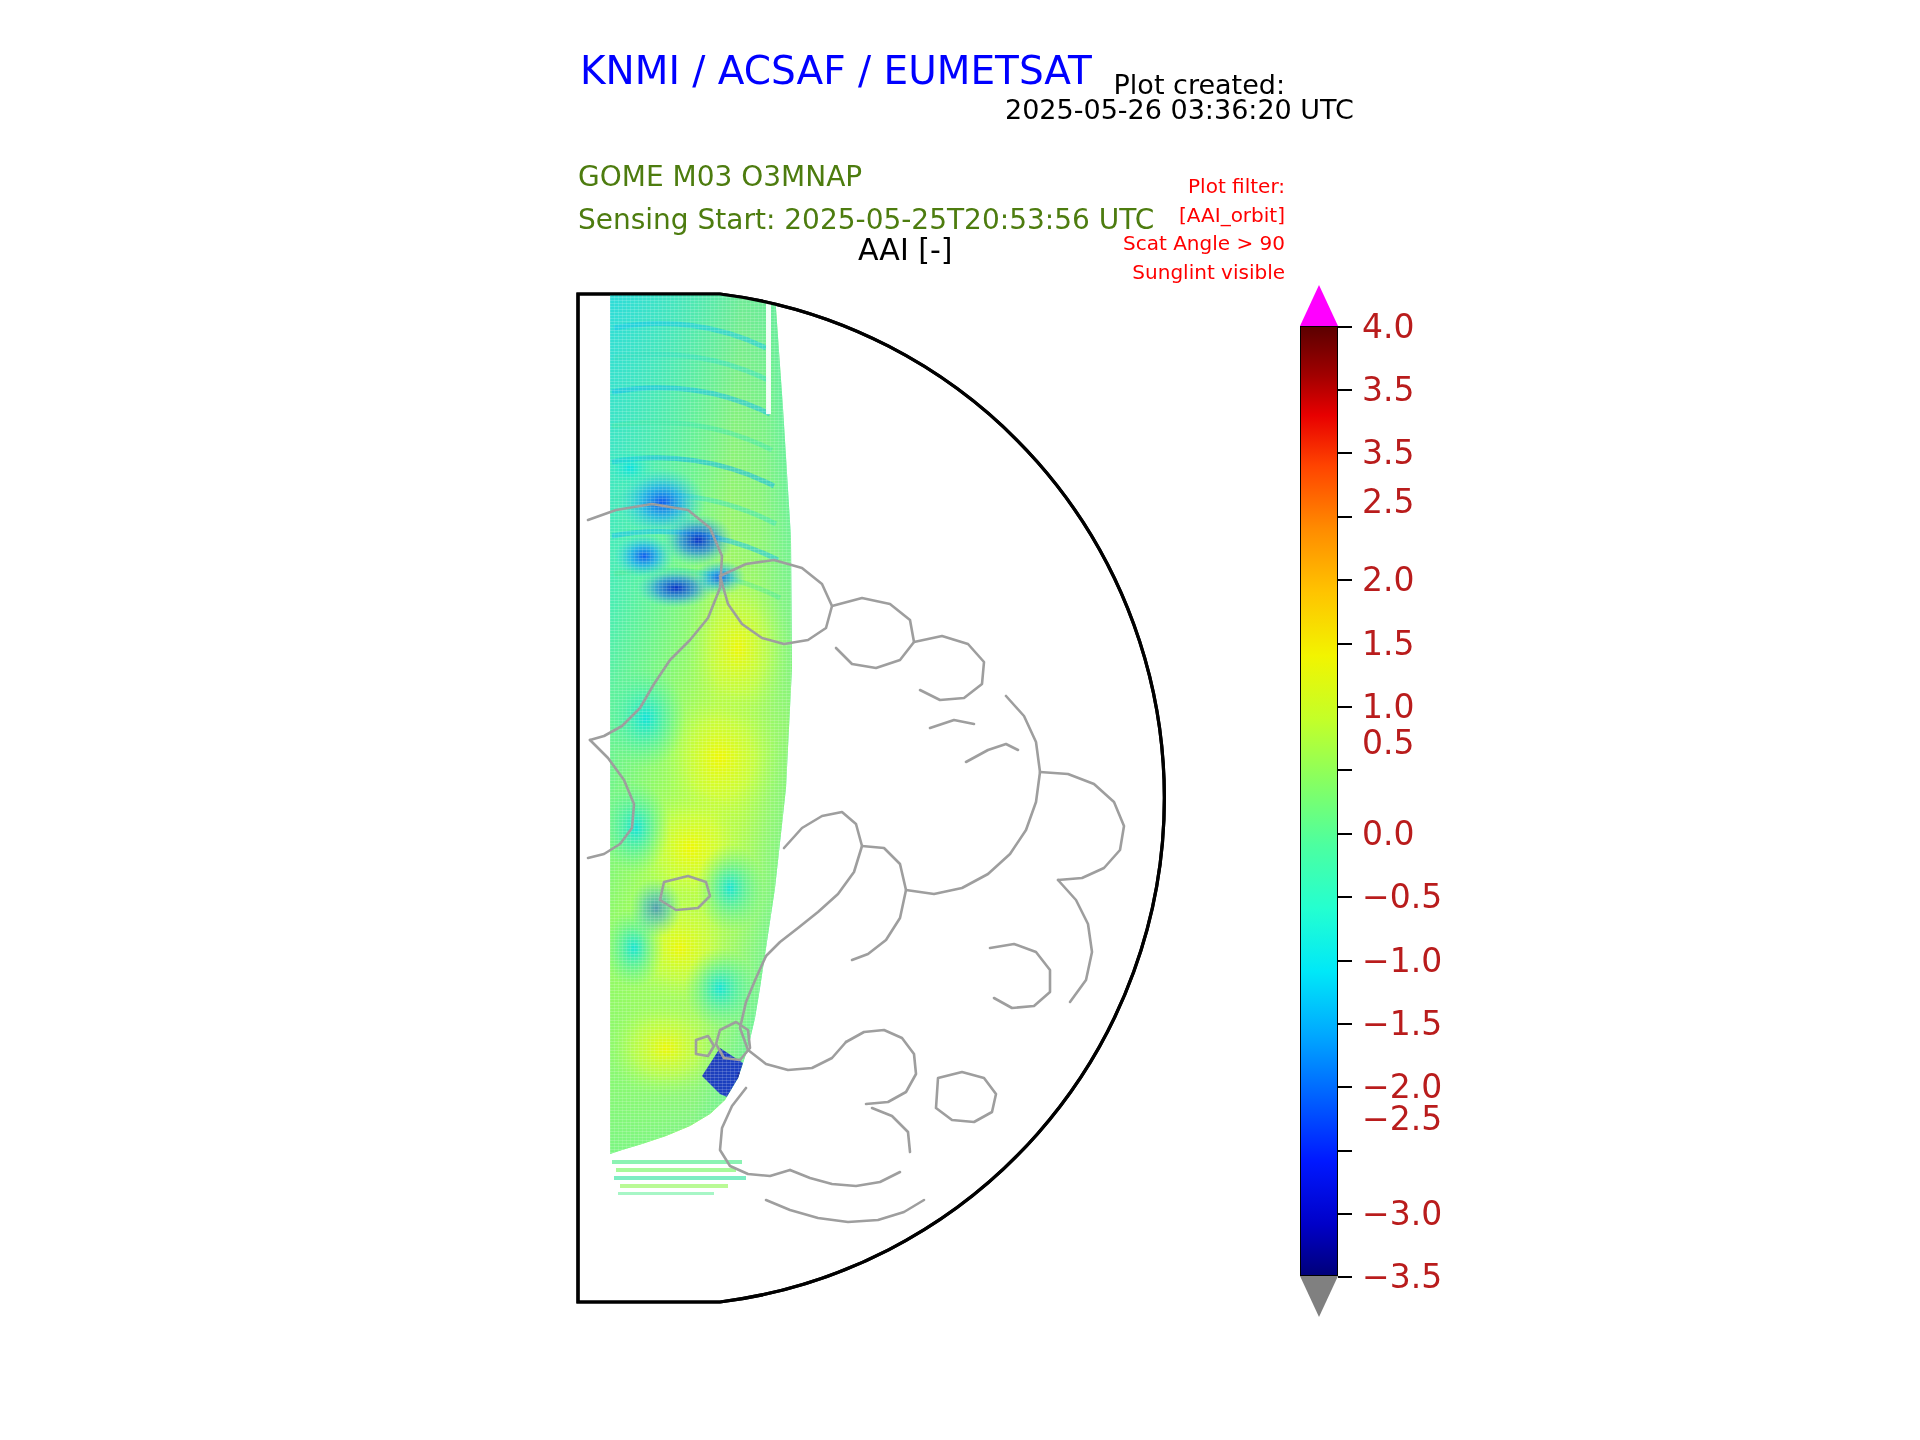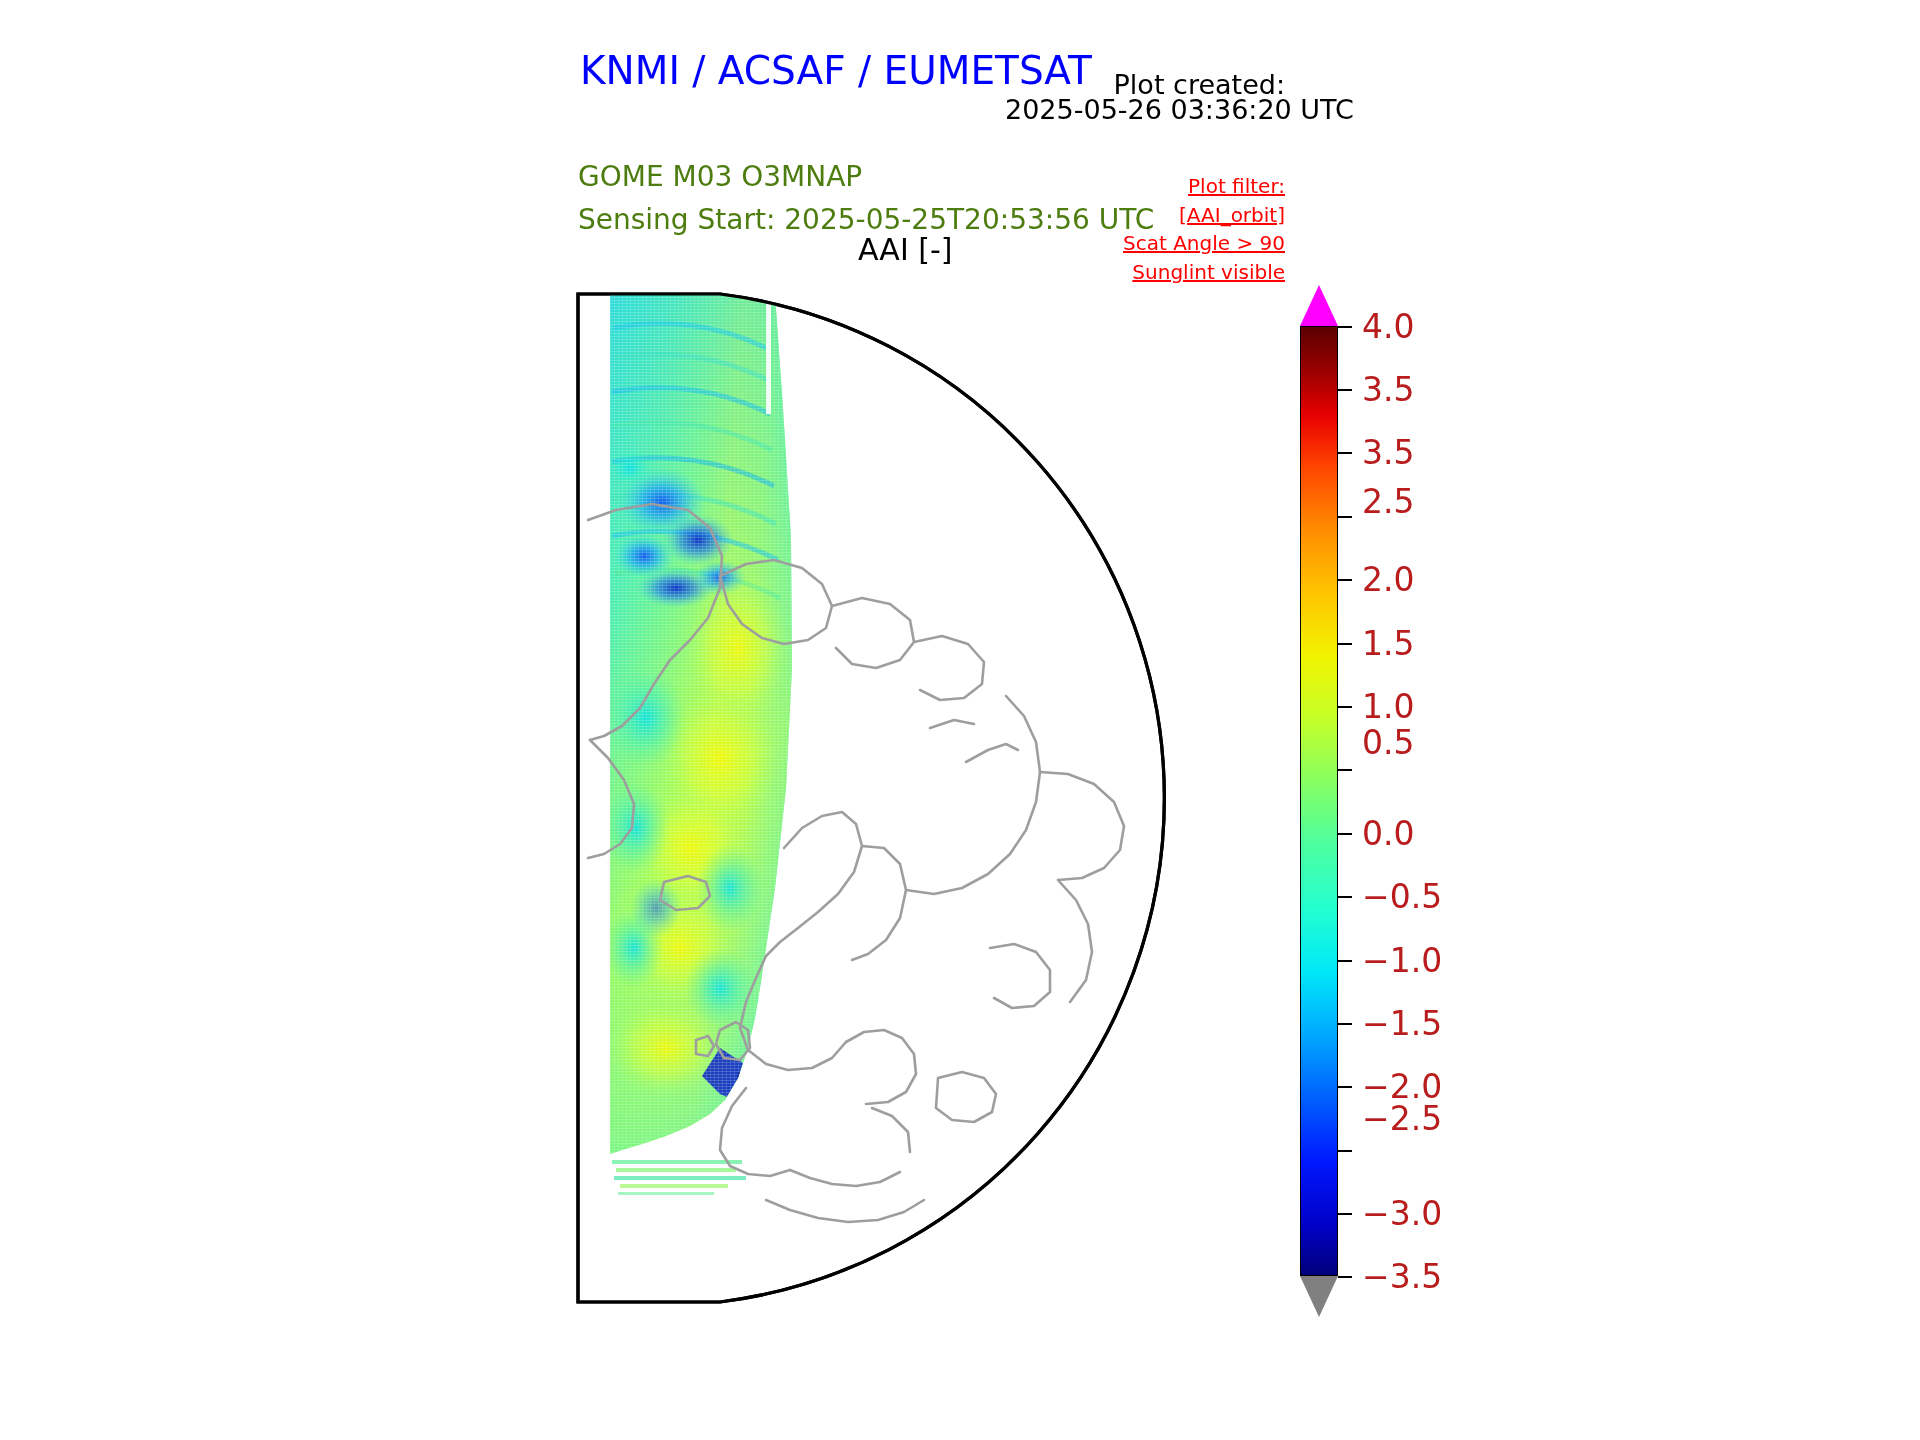--- a/index.html
+++ b/index.html
@@ -68,21 +68,20 @@
   .filter-block {
     position: absolute;
     left: 1060px;
     top: 172px;
     width: 225px;
     text-align: right;
     font-size: 20px;
     line-height: 28.5px;
     color: #ff0000;
     white-space: nowrap;
-    text-decoration: underline;
   }
 
   
   .map-wrap {
     position: absolute;
     left: 570px;
     top: 288px;
     width: 715px;
     height: 1020px;
   }

